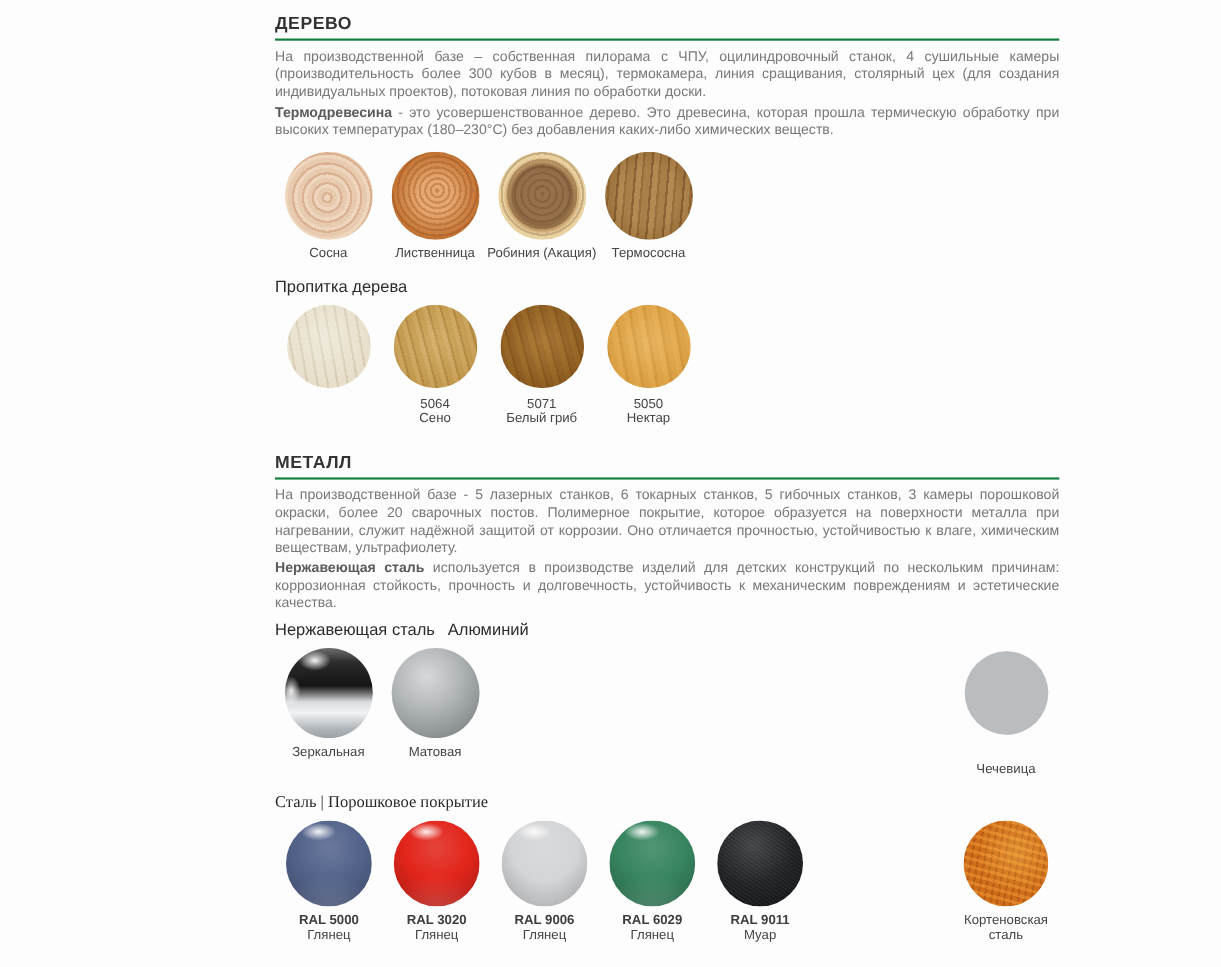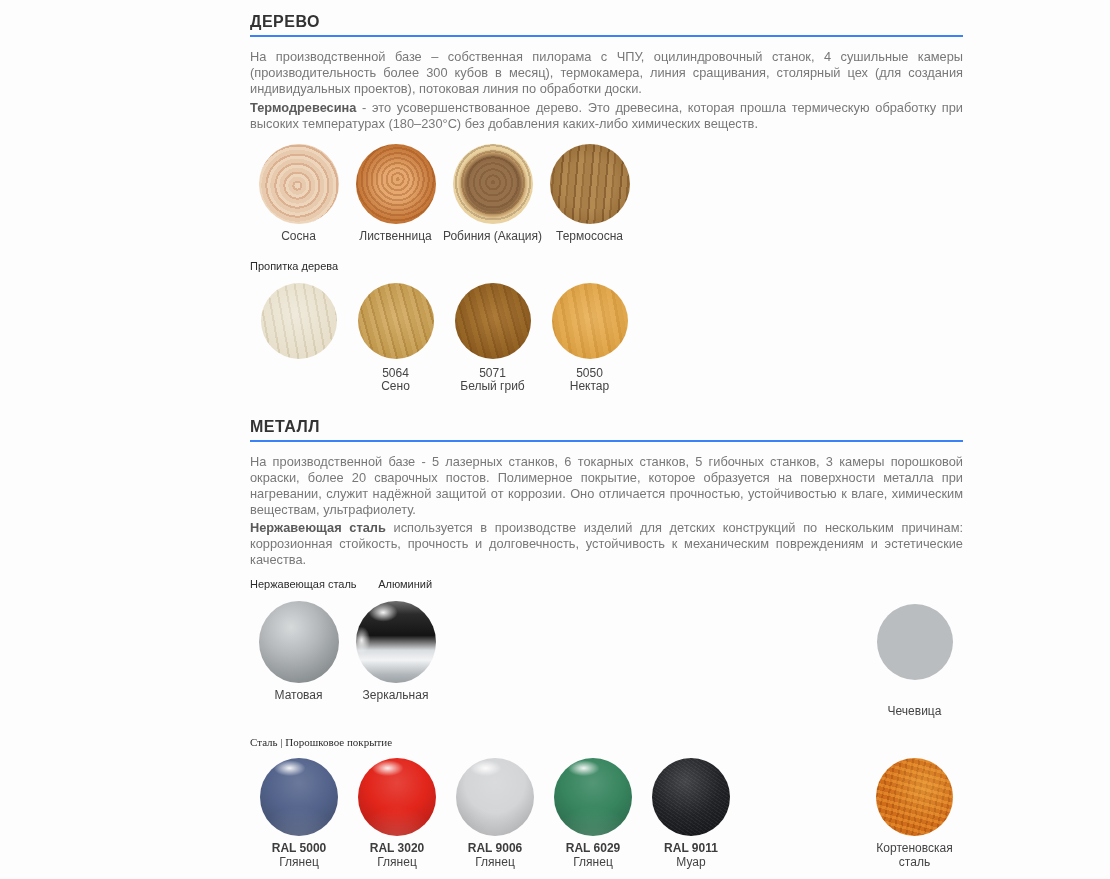--- a/index.html
+++ b/index.html
@@ -2,30 +2,30 @@
 <html><head>
 <meta charset="utf-8">
 <style>
   html,body{margin:0;padding:0;}
   body{
     width:1110px;height:879px;background:#fdfdfd;overflow:hidden;
     font-family:"Liberation Sans", sans-serif;position:relative;
   }
   .content{position:absolute;left:250px;top:0;width:713px;}
   h1.sec{
-    margin:13px 0 12px;font-size:16px;line-height:18px;font-weight:bold;color:#333;
-    letter-spacing:.5px;padding-bottom:4px;border-bottom:2px solid #3b82f6;
+    margin:13px 0 0;font-size:16px;line-height:18px;font-weight:bold;color:#333;
+    letter-spacing:.5px;padding-bottom:4px;border-bottom:2px solid #15803d;
   }
   p.body{
     margin:6px 0 0;font-size:12.8px;line-height:16px;color:#787878;
     text-align:justify;
   }
   p.body .lead{font-weight:bold;color:#5a5a5a;}
   h2.sub{
-    margin:14px 0 0;font-size:11px;line-height:17px;font-weight:normal;color:#2b2b2b;
+    margin:14px 0 0;font-size:15px;line-height:17px;font-weight:normal;color:#2b2b2b;
   }
   .swatch-row{display:flex;align-items:flex-start;}
   .row-wood{margin-top:12px;}
   .row-imp{margin-top:8px;}
   .row-steel{margin-top:8px;}
   .row-ral{margin-top:7px;}
   .col{width:97px;display:flex;flex-direction:column;align-items:center;flex:0 0 auto;justify-content:center;}
   .col-ral{width:98px;}
   .spacer{flex:1 1 auto;}
   .lbl{
@@ -191,26 +191,26 @@
   <p class="body">На производственной базе - 5 лазерных станков, 6 токарных станков, 5 гибочных станков, 3 камеры порошковой окраски, более 20 сварочных постов. Полимерное покрытие, которое образуется на поверхности металла при нагревании, служит надёжной защитой от коррозии. Оно отличается прочностью, устойчивостью к влаге, химическим веществам, ультрафиолету.</p>
   <p class="body" style="margin-top:2px;"><span class="lead">Нержавеющая сталь</span><span> используется в производстве изделий для детских конструкций по нескольким причинам: коррозионная стойкость, прочность и долговечность, устойчивость к механическим повреждениям и эстетические качества.</span></p>
 
   <div class="steel-head">
     <h2 class="sub" style="margin:0;">Нержавеющая сталь</h2>
     <h2 class="sub right" style="margin:0;">Алюминий</h2>
   </div>
 
   <div class="swatch-row row-steel">
     <div class="col">
+      <div class="circle steel-mirror" style="--c: #c8ccd0;"></div>
+      <div class="lbl">Зеркальная</div>
+    </div>
+    <div class="col">
       <div class="circle steel-matte" style="--c: #a6aaad;"></div>
       <div class="lbl">Матовая</div>
-    </div>
-    <div class="col">
-      <div class="circle steel-mirror" style="--c: #c8ccd0;"></div>
-      <div class="lbl">Зеркальная</div>
     </div>
     <div class="spacer"></div>
     <div class="col" style="padding-top:3px;">
       <div class="circle alu-lentil" style="--c: #b9bdc0;"></div>
       <div class="lbl" style="margin-top:25px;">Чечевица</div>
     </div>
   </div>
 
   <h2 class="sub" style="margin-top:16px;font-family:Liberation Serif, serif;">Сталь | Порошковое покрытие</h2>
 

